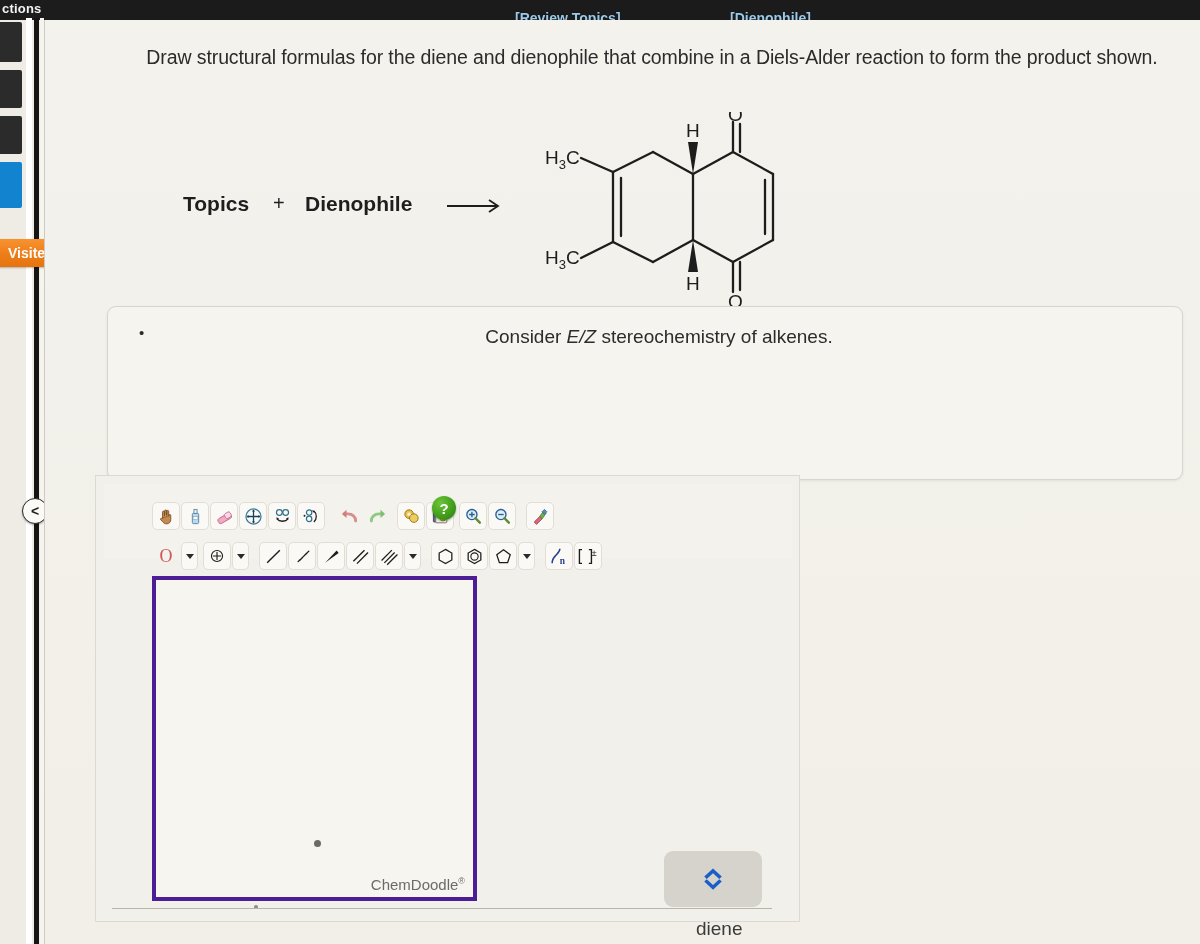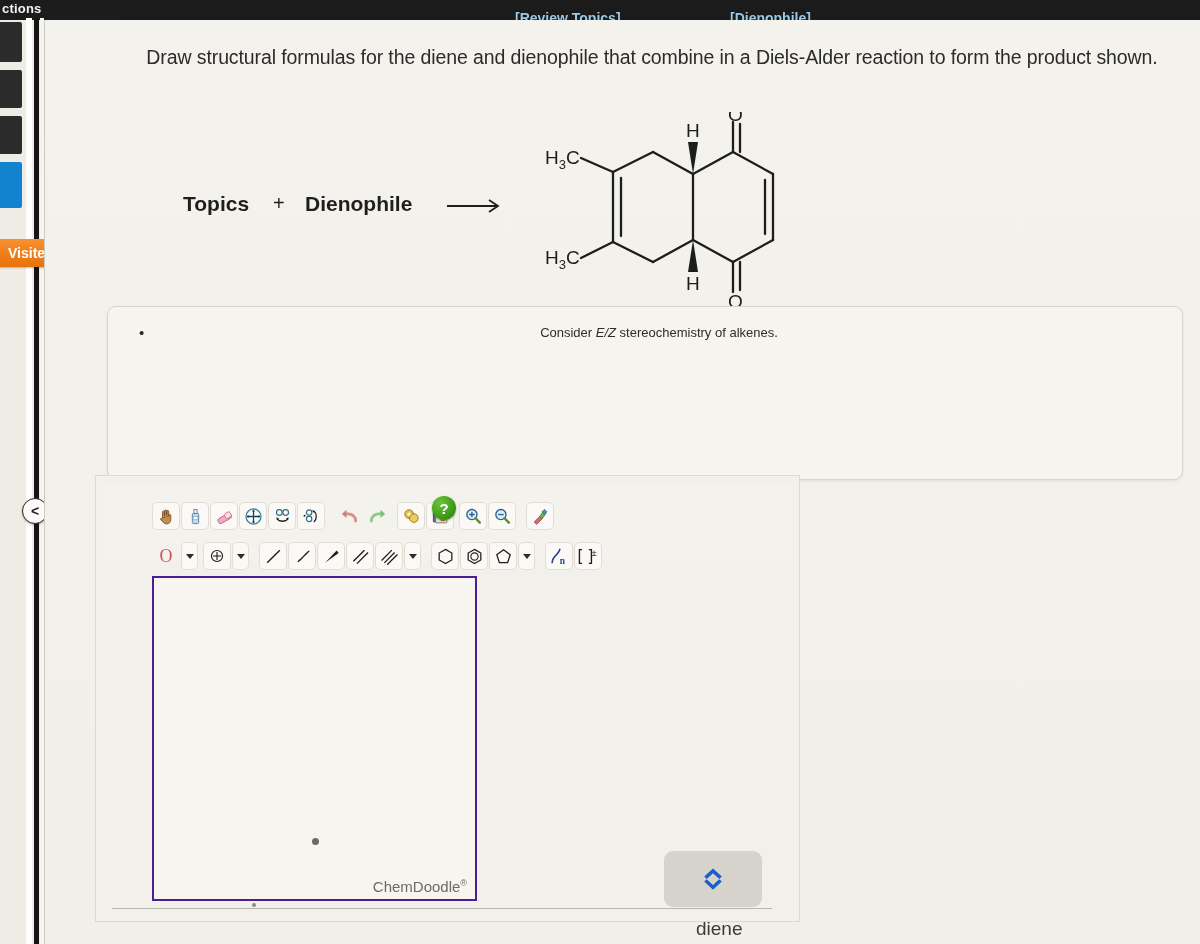--- a/index.html
+++ b/index.html
@@ -130,21 +130,21 @@
     border: 1px solid #d8d5cd;
     border-radius: 9px;
     box-shadow: 0 1px 3px rgba(0,0,0,0.07);
   }
   .instructions ul {
     margin: 0; padding: 16px 22px 0 38px;
     list-style: none;
   }
   .instructions li {
     position: relative;
-    font-size: 13px; color: #2c2c2c; line-height: 1.47;
+    font-size: 19px; color: #2c2c2c; line-height: 1.47;
     margin-bottom: 1px;
     font-family: "Liberation Sans", sans-serif;
     margin-left: 12px;
   }
   .instructions li::before {
     content: "\2022";
     position: absolute; left: -19px; top: -1px;
     font-size: 15px; color: #2c2c2c;
   }
   .instructions em { font-style: italic; }
@@ -188,21 +188,21 @@
   }
   .caret-glyph {
     width:0;height:0;border-left:4px solid transparent;border-right:4px solid transparent;
     border-top:5px solid #2b2b2b;
   }
 
   .canvas {
     position: absolute; left: 56px; top: 100px;
     width: 325px; height: 325px;
     background: #f7f5f0;
-    border: 2px solid #4c1d95;
+    border: 4px solid #4c1d95;
   }
   .dot { position: absolute; border-radius: 50%; background: #6a6a66; }
   .dot1 { left: 158px; top: 260px; width: 7px; height: 7px; }
   .dot2 { left: 98px; top: 325px; width: 4px; height: 4px; opacity:.75; }
   .chemdoodle {
     position: absolute; right: 8px; bottom: 4px;
     font-size: 15px; color: #6b6b68;
     font-family: "Liberation Sans", sans-serif;
   }
   .chemdoodle sup { font-size: 9px; }

